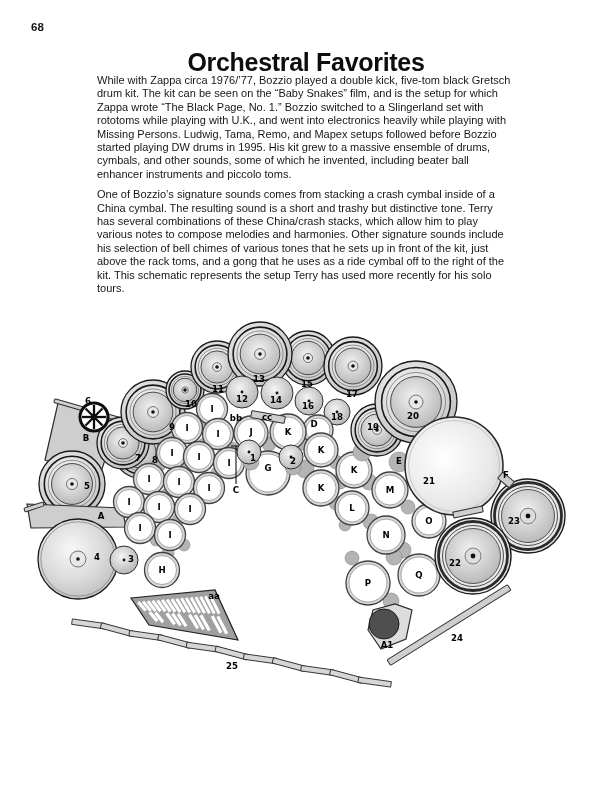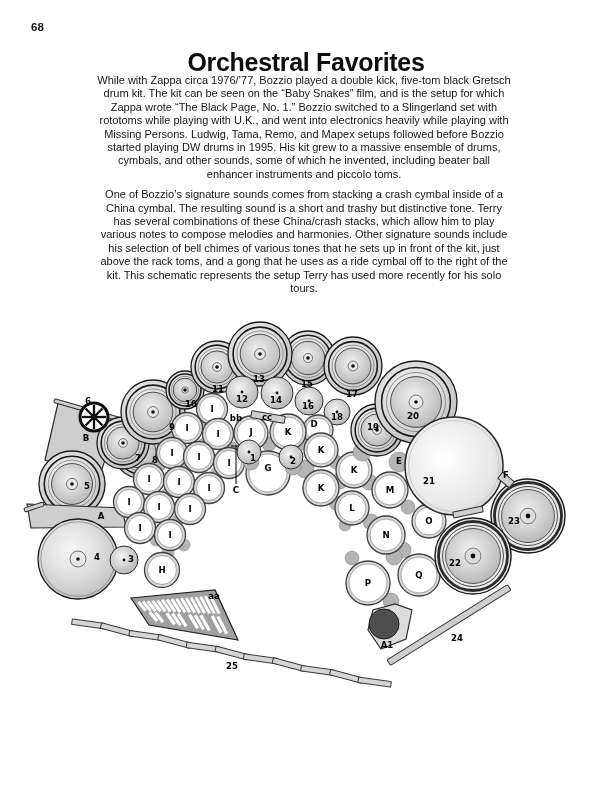--- a/index.html
+++ b/index.html
@@ -2,21 +2,21 @@
 <html><head>
 <meta charset="utf-8">
 <style>
   html,body{margin:0;padding:0;background:#ffffff;}
   .page{position:relative;width:600px;height:800px;background:#ffffff;overflow:hidden;
         font-family:"Liberation Sans",sans-serif;color:#141414;}
   .page-num{position:absolute;left:31px;top:21px;font-size:11.5px;font-weight:bold;}
   .title{position:absolute;top:42px;left:0;width:100%;text-align:center;margin:6px;
          font-size:25px;font-weight:bold;letter-spacing:-0.3px;color:#0d0d0d;}
   .body-text{position:absolute;left:97px;top:74px;width:414px;
-             font-size:11px;line-height:13.4px;color:#161616;text-align:center;}
+             font-size:11px;line-height:13.4px;color:#161616;}
   .body-text p{margin:0 0 7px 0;}
   .caption{font-weight:bold;margin-top:1px;}
   #kit{position:absolute;left:0;top:0;width:600px;height:800px;}
 </style>
 </head>
 <body>
 
 <div class="page">
   <div class="page-num">68</div>
   <h1 class="title">Orchestral Favorites</h1>

